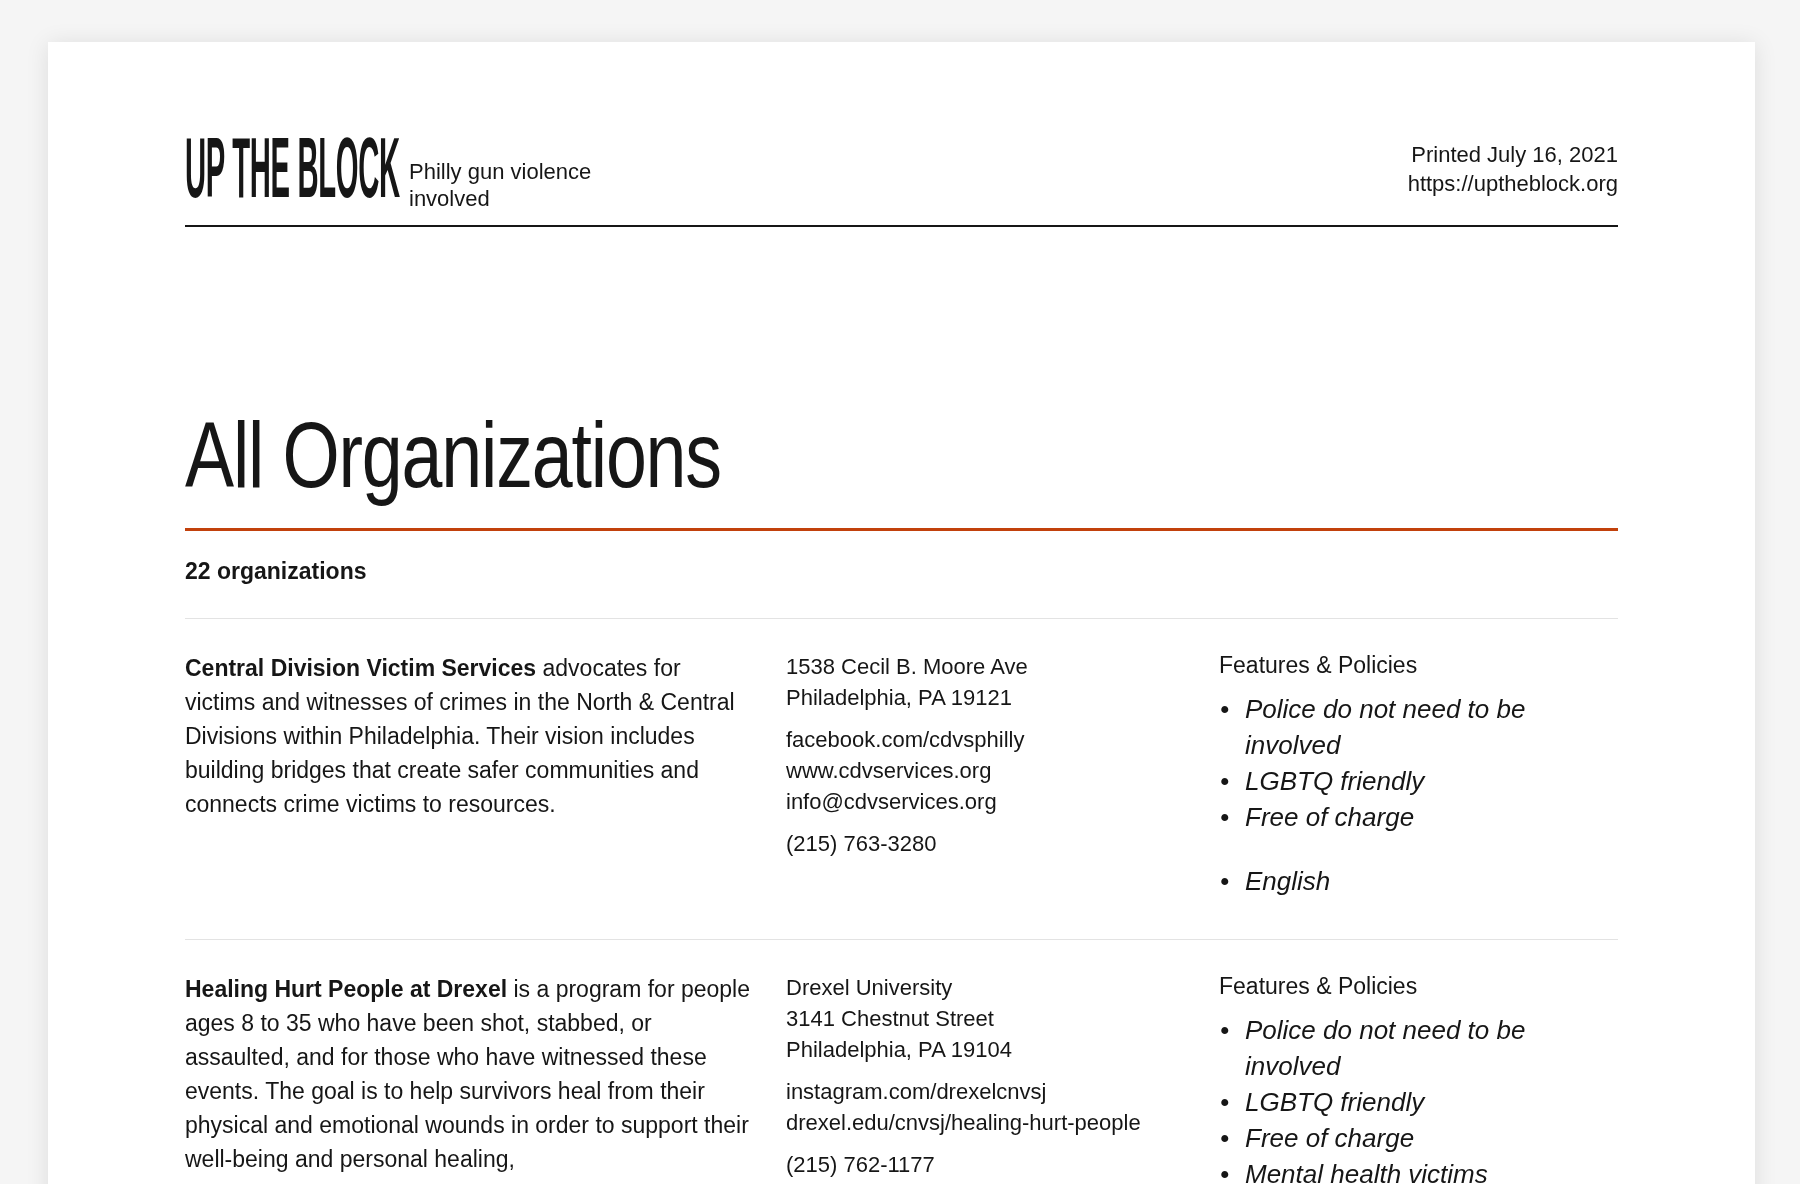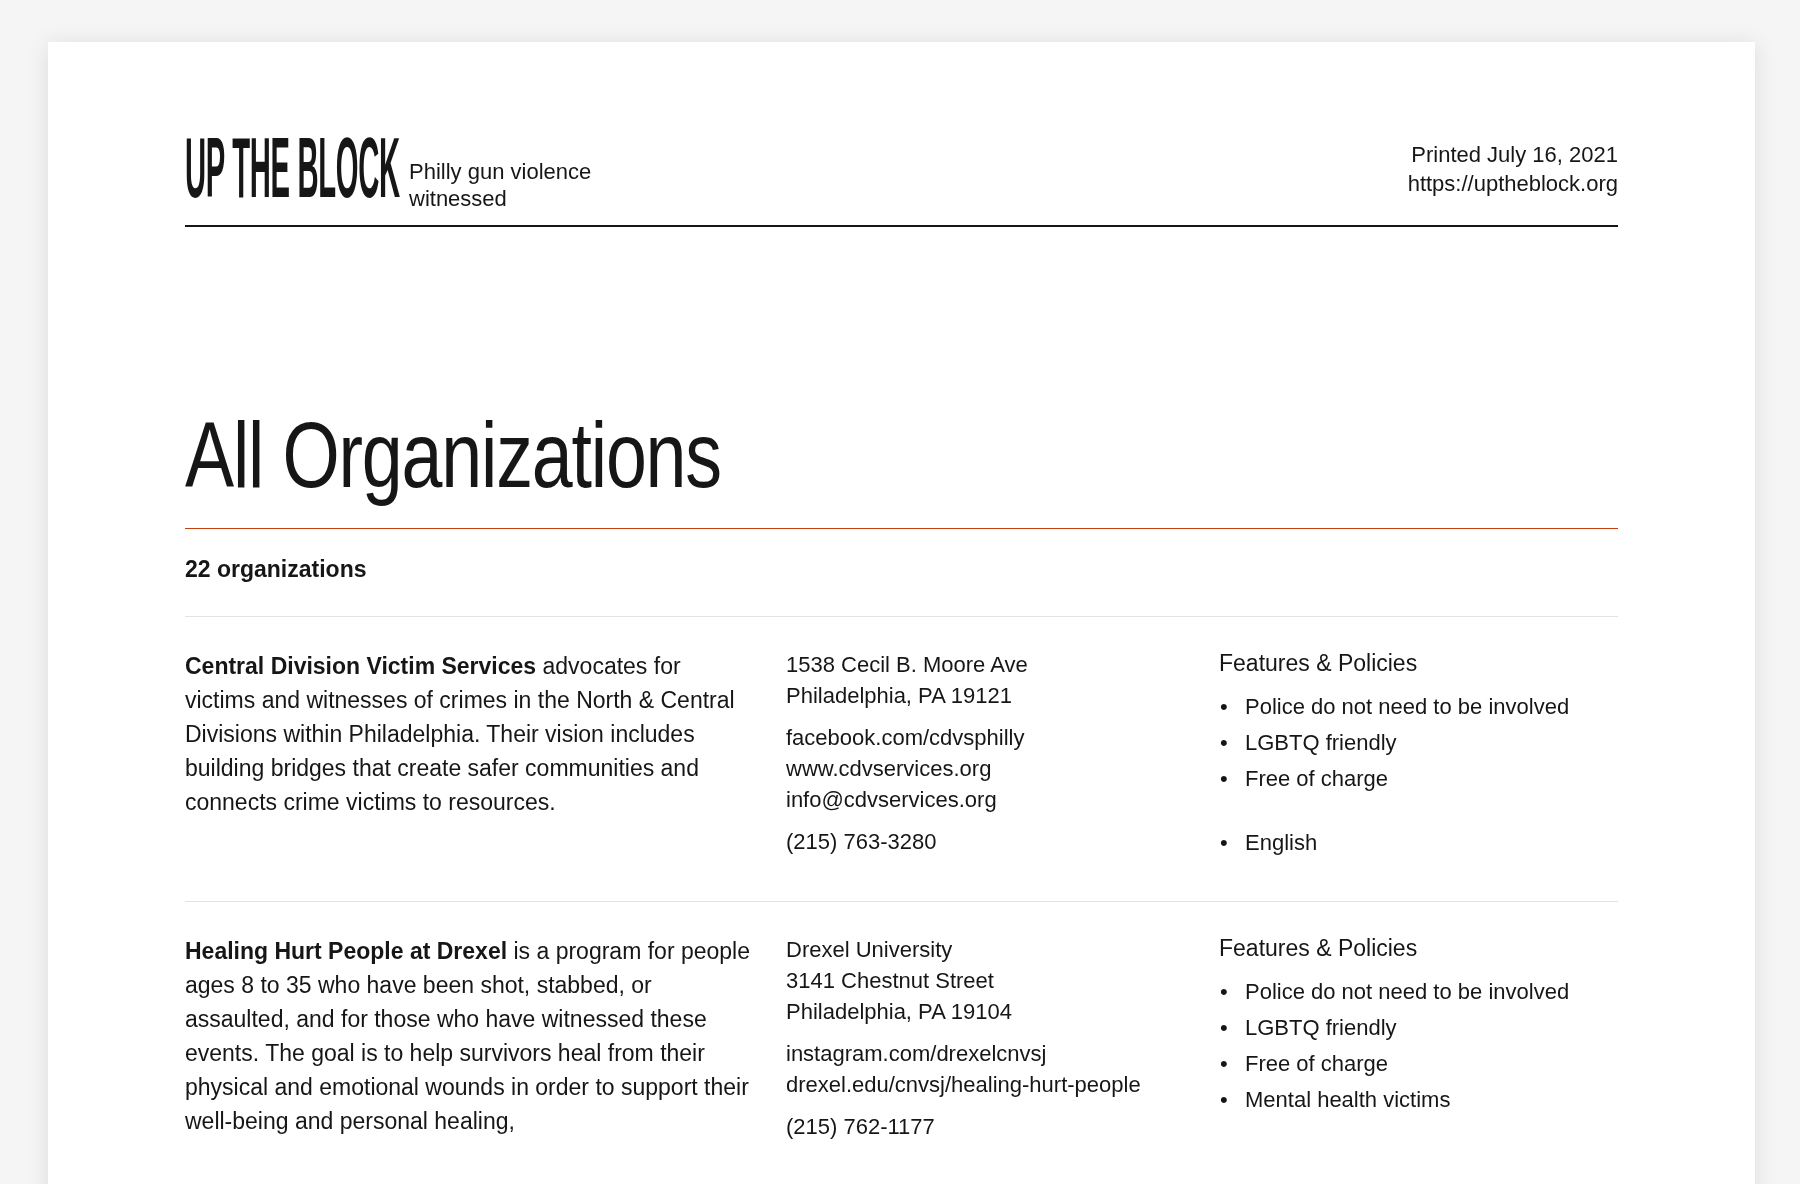--- a/index.html
+++ b/index.html
@@ -34,21 +34,21 @@
 
   
   .page-title{
     margin:182px 0 27px 0;
     font-size:92px;font-weight:400;line-height:92px;letter-spacing:-1.5px;
     transform:scaleX(0.8);transform-origin:left center;
     white-space:nowrap;
   }
 
   .count-row{
-    border-top:1px solid #c2410c;border-bottom:1px solid #e3e3e3;
+    border-top:3px solid #c2410c;border-bottom:1px solid #e3e3e3;
     padding:26px 0 33px 0;
     font-size:23px;font-weight:700;line-height:28px;
   }
 
   
   .org-entry{
     display:grid;grid-template-columns:601px 433px 398px;
     padding:32px 0 40px 0;
   }
   .org-entry + .org-entry{border-top:1px solid #e3e3e3;}
@@ -57,41 +57,41 @@
   .org-name{font-weight:700;}
 
   .org-contact{font-size:22px;line-height:31px;}
   .contact-links{margin-top:11px;}
   .contact-phone{margin-top:11px;}
 
   .org-meta{font-size:22px;}
   .meta-heading{font-size:23px;font-weight:400;line-height:28px;}
   .meta-list{list-style:none;margin:12px 0 0 0;padding:0;}
   .meta-list li{
-    position:relative;padding-left:26px;line-height:36px;font-size:22px;
+    position:relative;padding-left:26px;line-height:36px;font-size:26px;font-style:italic;
   }
   .meta-list li::before{
     content:"\2022";position:absolute;left:1px;top:0;
   }
   .languages-block{margin-top:28px;}
 </style>
 </head>
 <body>
 
 <div class="page">
   <div class="content">
 
     <div class="header">
       <div class="brand">
         <div class="logo-wrap">
           <span class="logo">UP THE BLOCK</span>
         </div>
         <div class="tagline">
           <div>Philly gun violence</div>
-          <div>witnessed</div>
+          <div>involved</div>
         </div>
       </div>
       <div class="print-meta">
         <div>Printed July 16, 2021</div>
         <div>https://uptheblock.org</div>
       </div>
     </div>
 
     <h1 class="page-title">All Organizations</h1>
 

